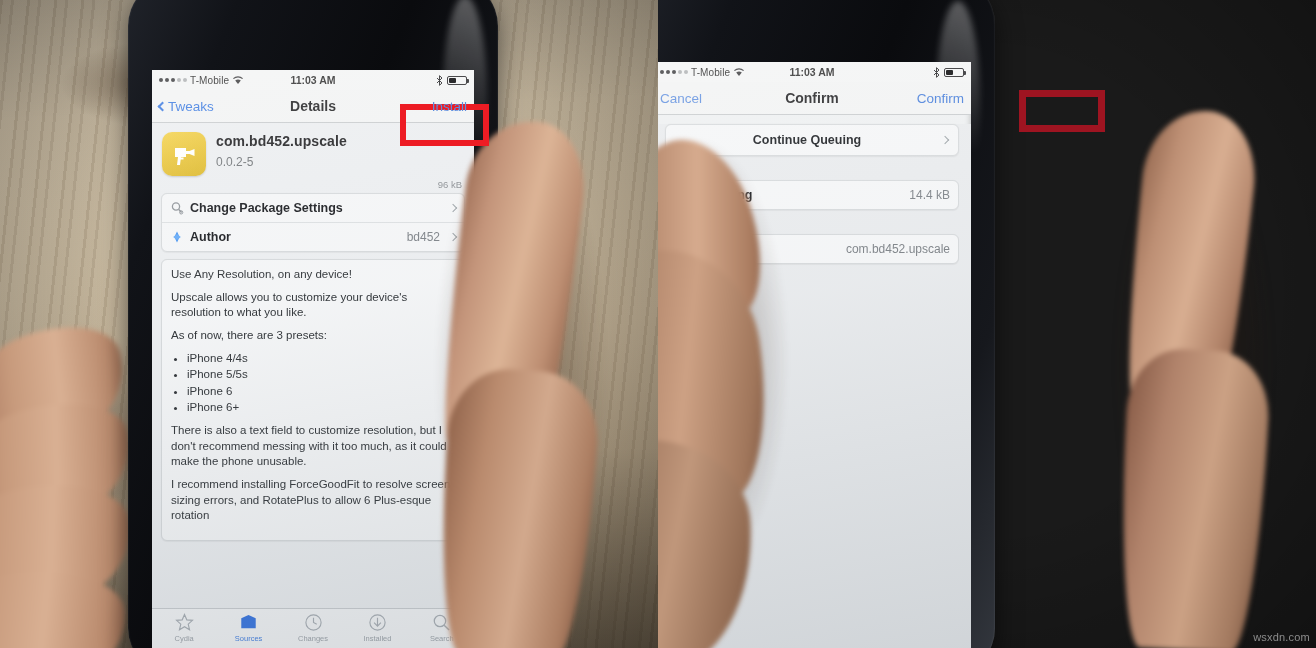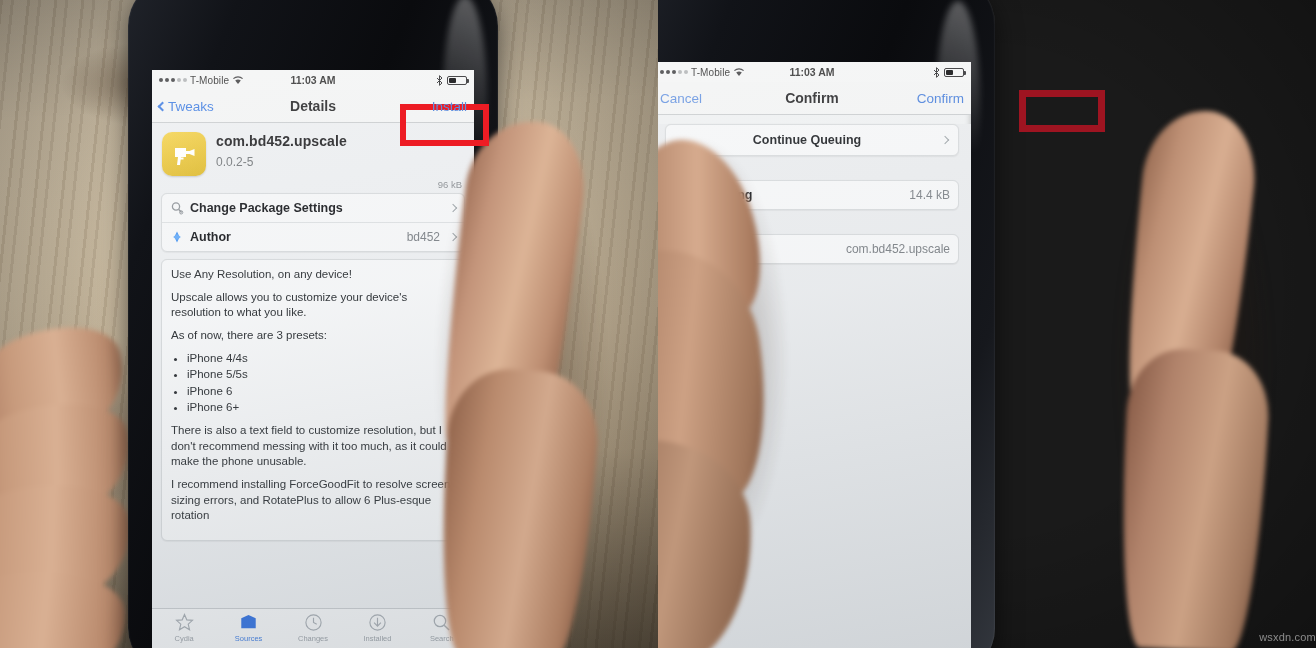--- a/index.html
+++ b/index.html
@@ -173,21 +173,21 @@
     border: .5px solid #d6d9db; border-radius: 6px;
     padding: 8px 10px; display: flex; align-items: center;
     box-shadow: 0 .5px 1.5px rgba(0,0,0,.07);
   }
   .btn-card .lbl { flex: 1; text-align: center; font-size: 12.5px; font-weight: bold; color: #15181c; }
 
   
   .hl { position: absolute; background: transparent; }
 
   .watermark {
-    position: absolute; right: 0; bottom: 5px;
+    position: absolute; right: 6px; bottom: 5px;
     font-size: 11px; color: #8c8c8c; letter-spacing: .2px;
   }
 </style>
 </head>
 <body>
 
 <div id="root">
 
   <div class="panel panel-left">
     <div class="wood"></div>

